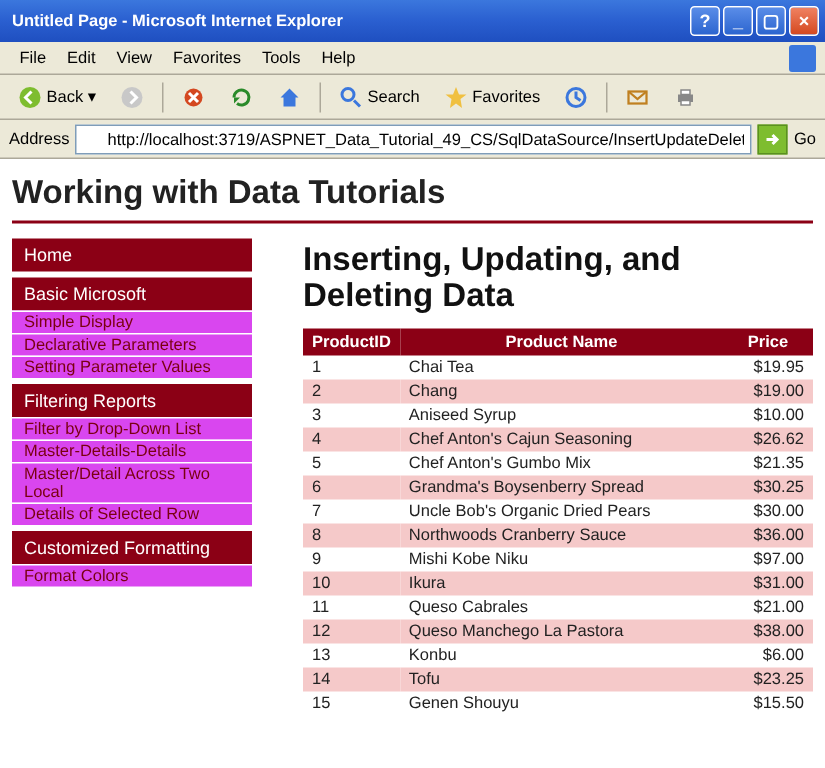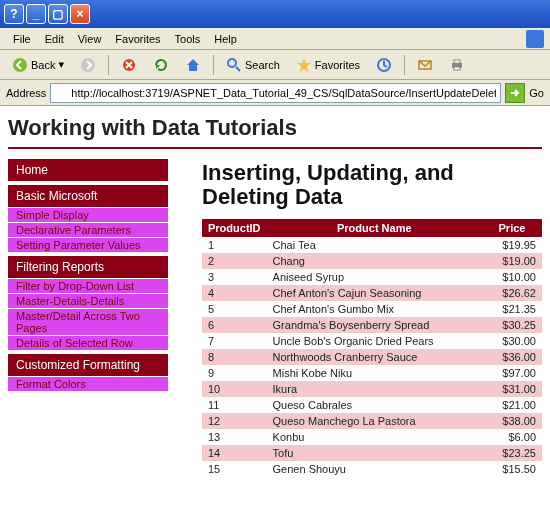--- a/index.html
+++ b/index.html
@@ -47,20 +47,21 @@
 .pid { width: 56px; }
 .price { width: 60px; text-align: right; }
 
 .status { height: 18px; background: #ece9d8; border-top: 1px solid #aca899; display: flex; align-items: center; padding: 0 6px; font-size: 11px; color: #333; }
 .status .right { margin-left: auto; display: flex; align-items: center; gap: 4px; }
 </style>
 </head>
 <body>
 
 <div class="titlebar">
+  <span class="title">Untitled Page - Microsoft Internet Explorer</span>
   <div class="winbtns">
     <div class="winbtn bluebtn">?</div>
     <div class="winbtn bluebtn">_</div>
     <div class="winbtn bluebtn">▢</div>
     <div class="winbtn closebtn">×</div>
   </div>
 </div>
 
 <div class="menubar">
   <span>File</span>
@@ -161,21 +162,21 @@
   <div class="layout">
     <div class="sidebar">
       <div class="sbheader">Home</div>
       <div class="sbheader">Basic Microsoft</div>
       <div class="sbitem">Simple Display</div>
       <div class="sbitem">Declarative Parameters</div>
       <div class="sbitem">Setting Parameter Values</div>
       <div class="sbheader">Filtering Reports</div>
       <div class="sbitem">Filter by Drop-Down List</div>
       <div class="sbitem">Master-Details-Details</div>
-      <div class="sbitem">Master/Detail Across Two Pages</div>
+      <div class="sbitem">Master/Detail Across Two Local</div>
       <div class="sbitem">Details of Selected Row</div>
       <div class="sbheader">Customized Formatting</div>
       <div class="sbitem">Format Colors</div>
     </div>
 
     <div class="main">
       <h2>Inserting, Updating, and Deleting Data</h2>
       <table class="grid">
         <thead>
               <tr>

